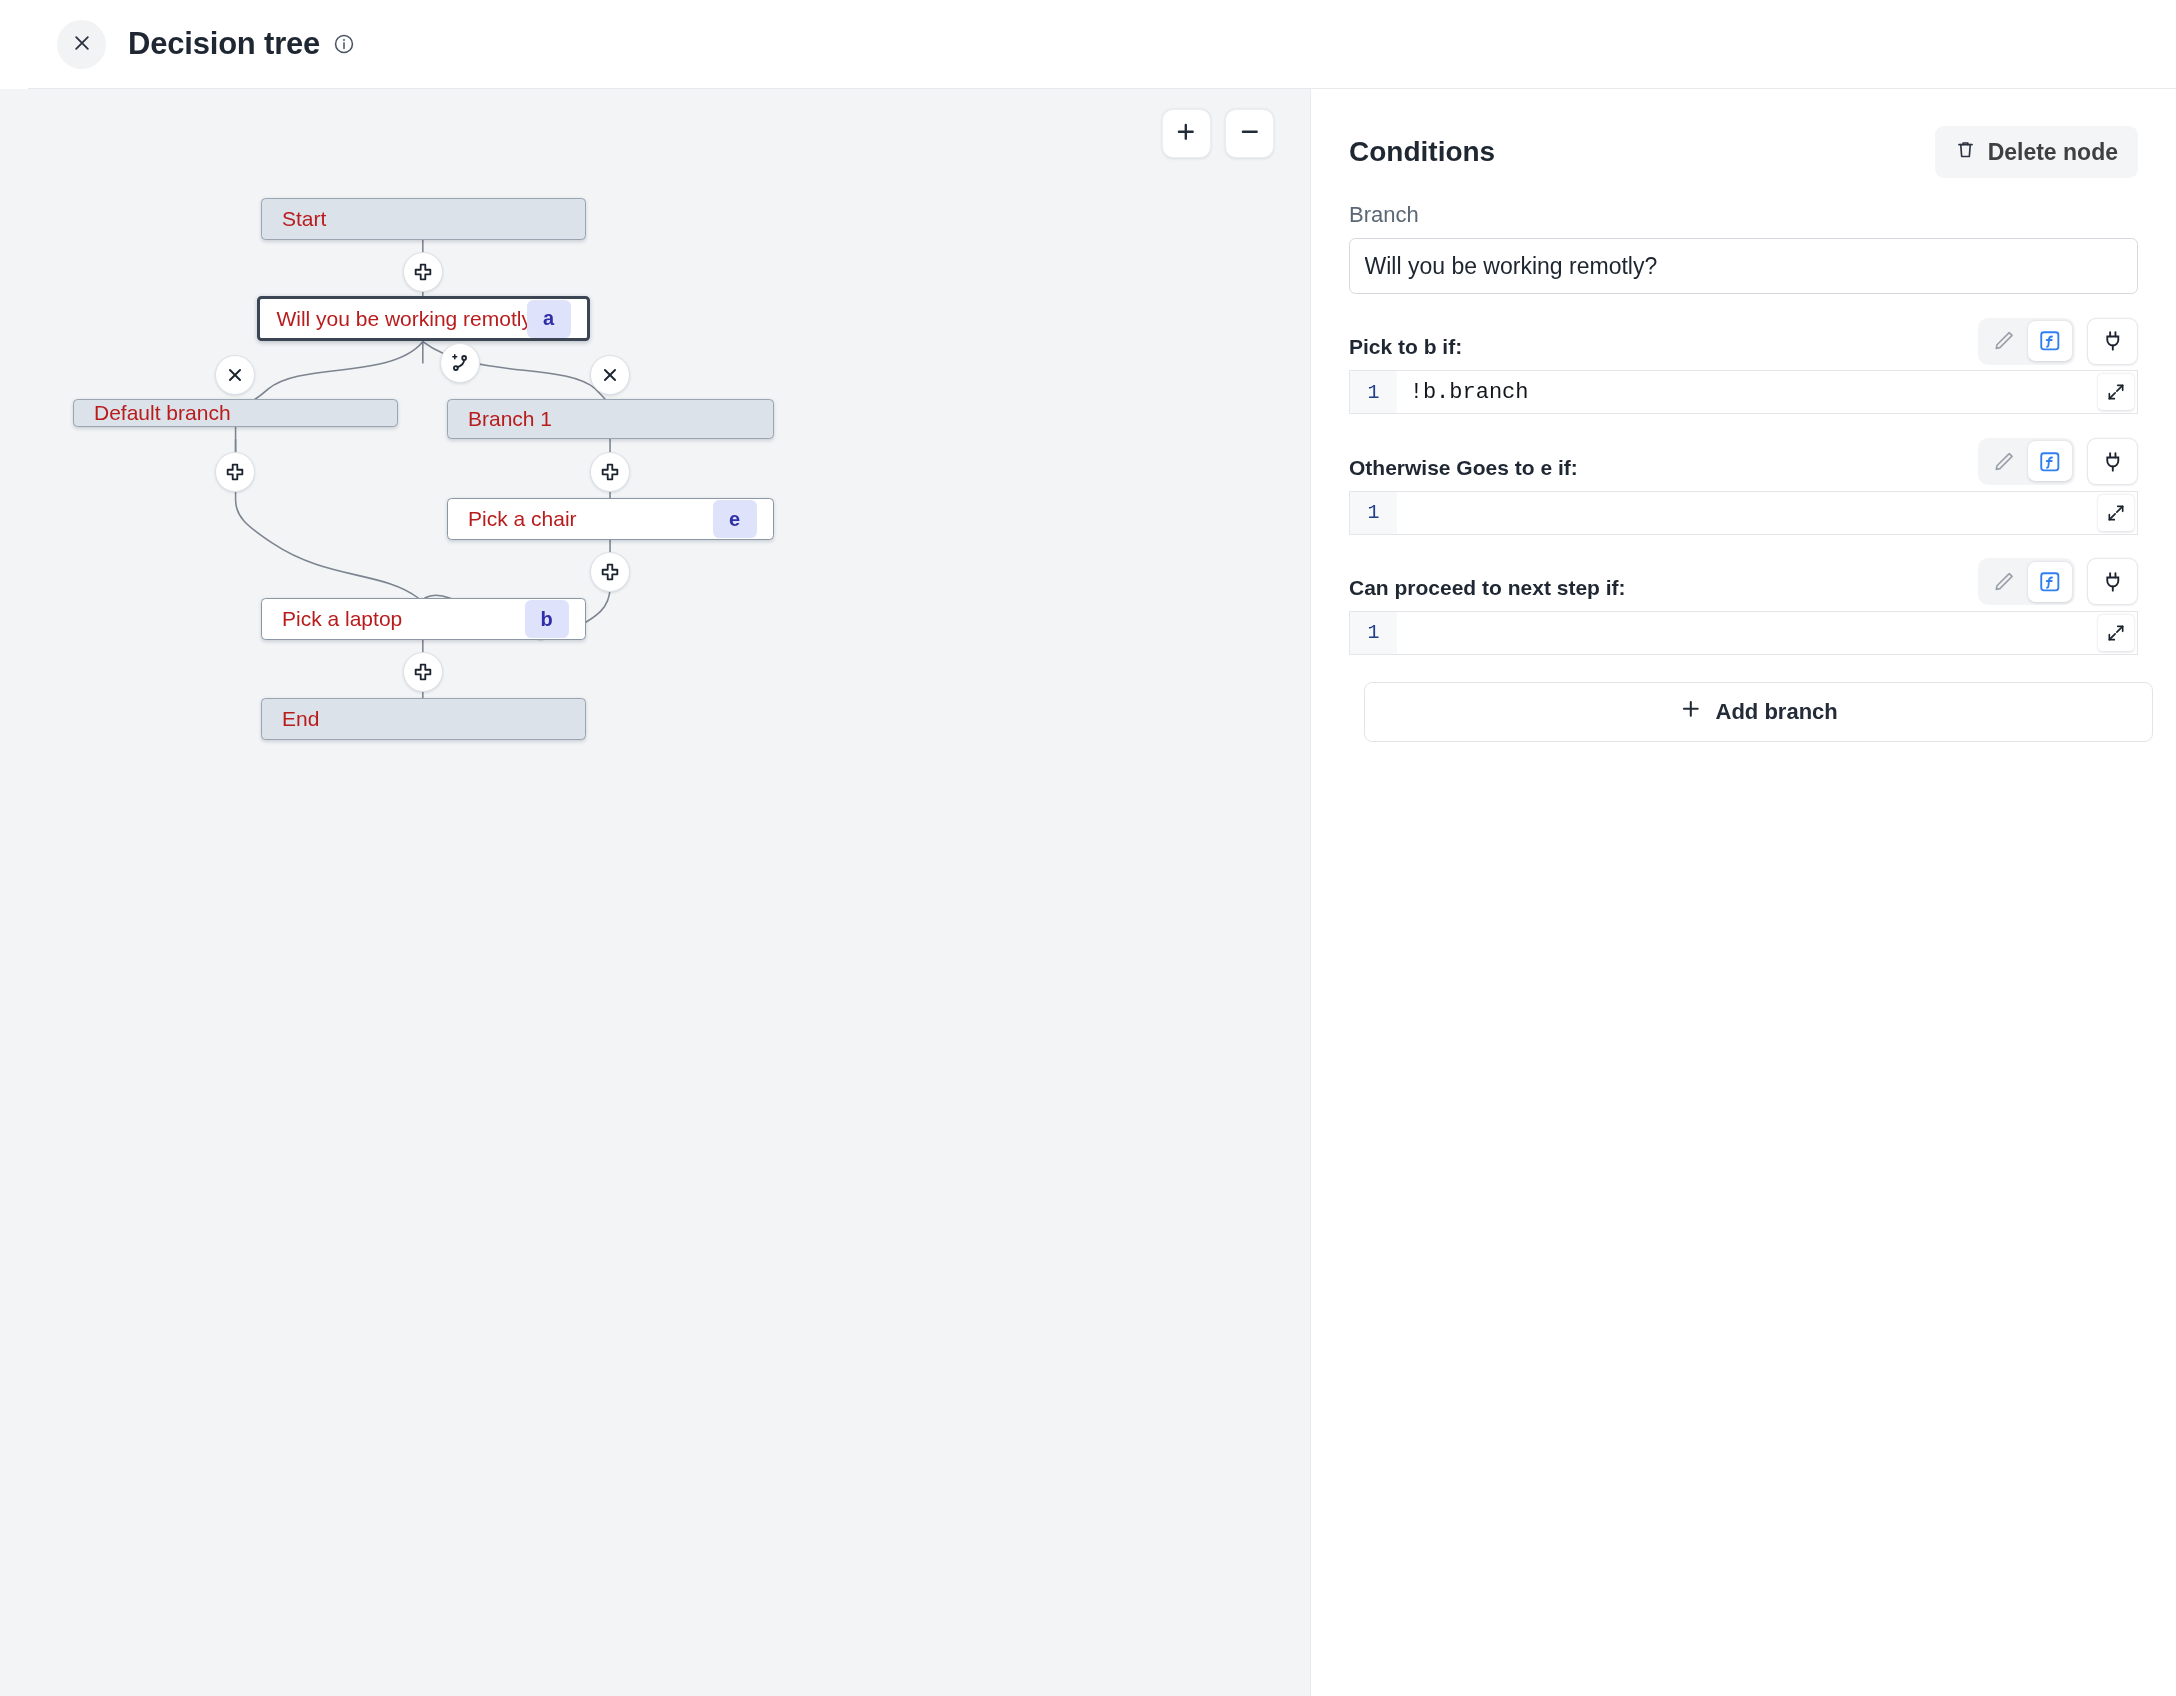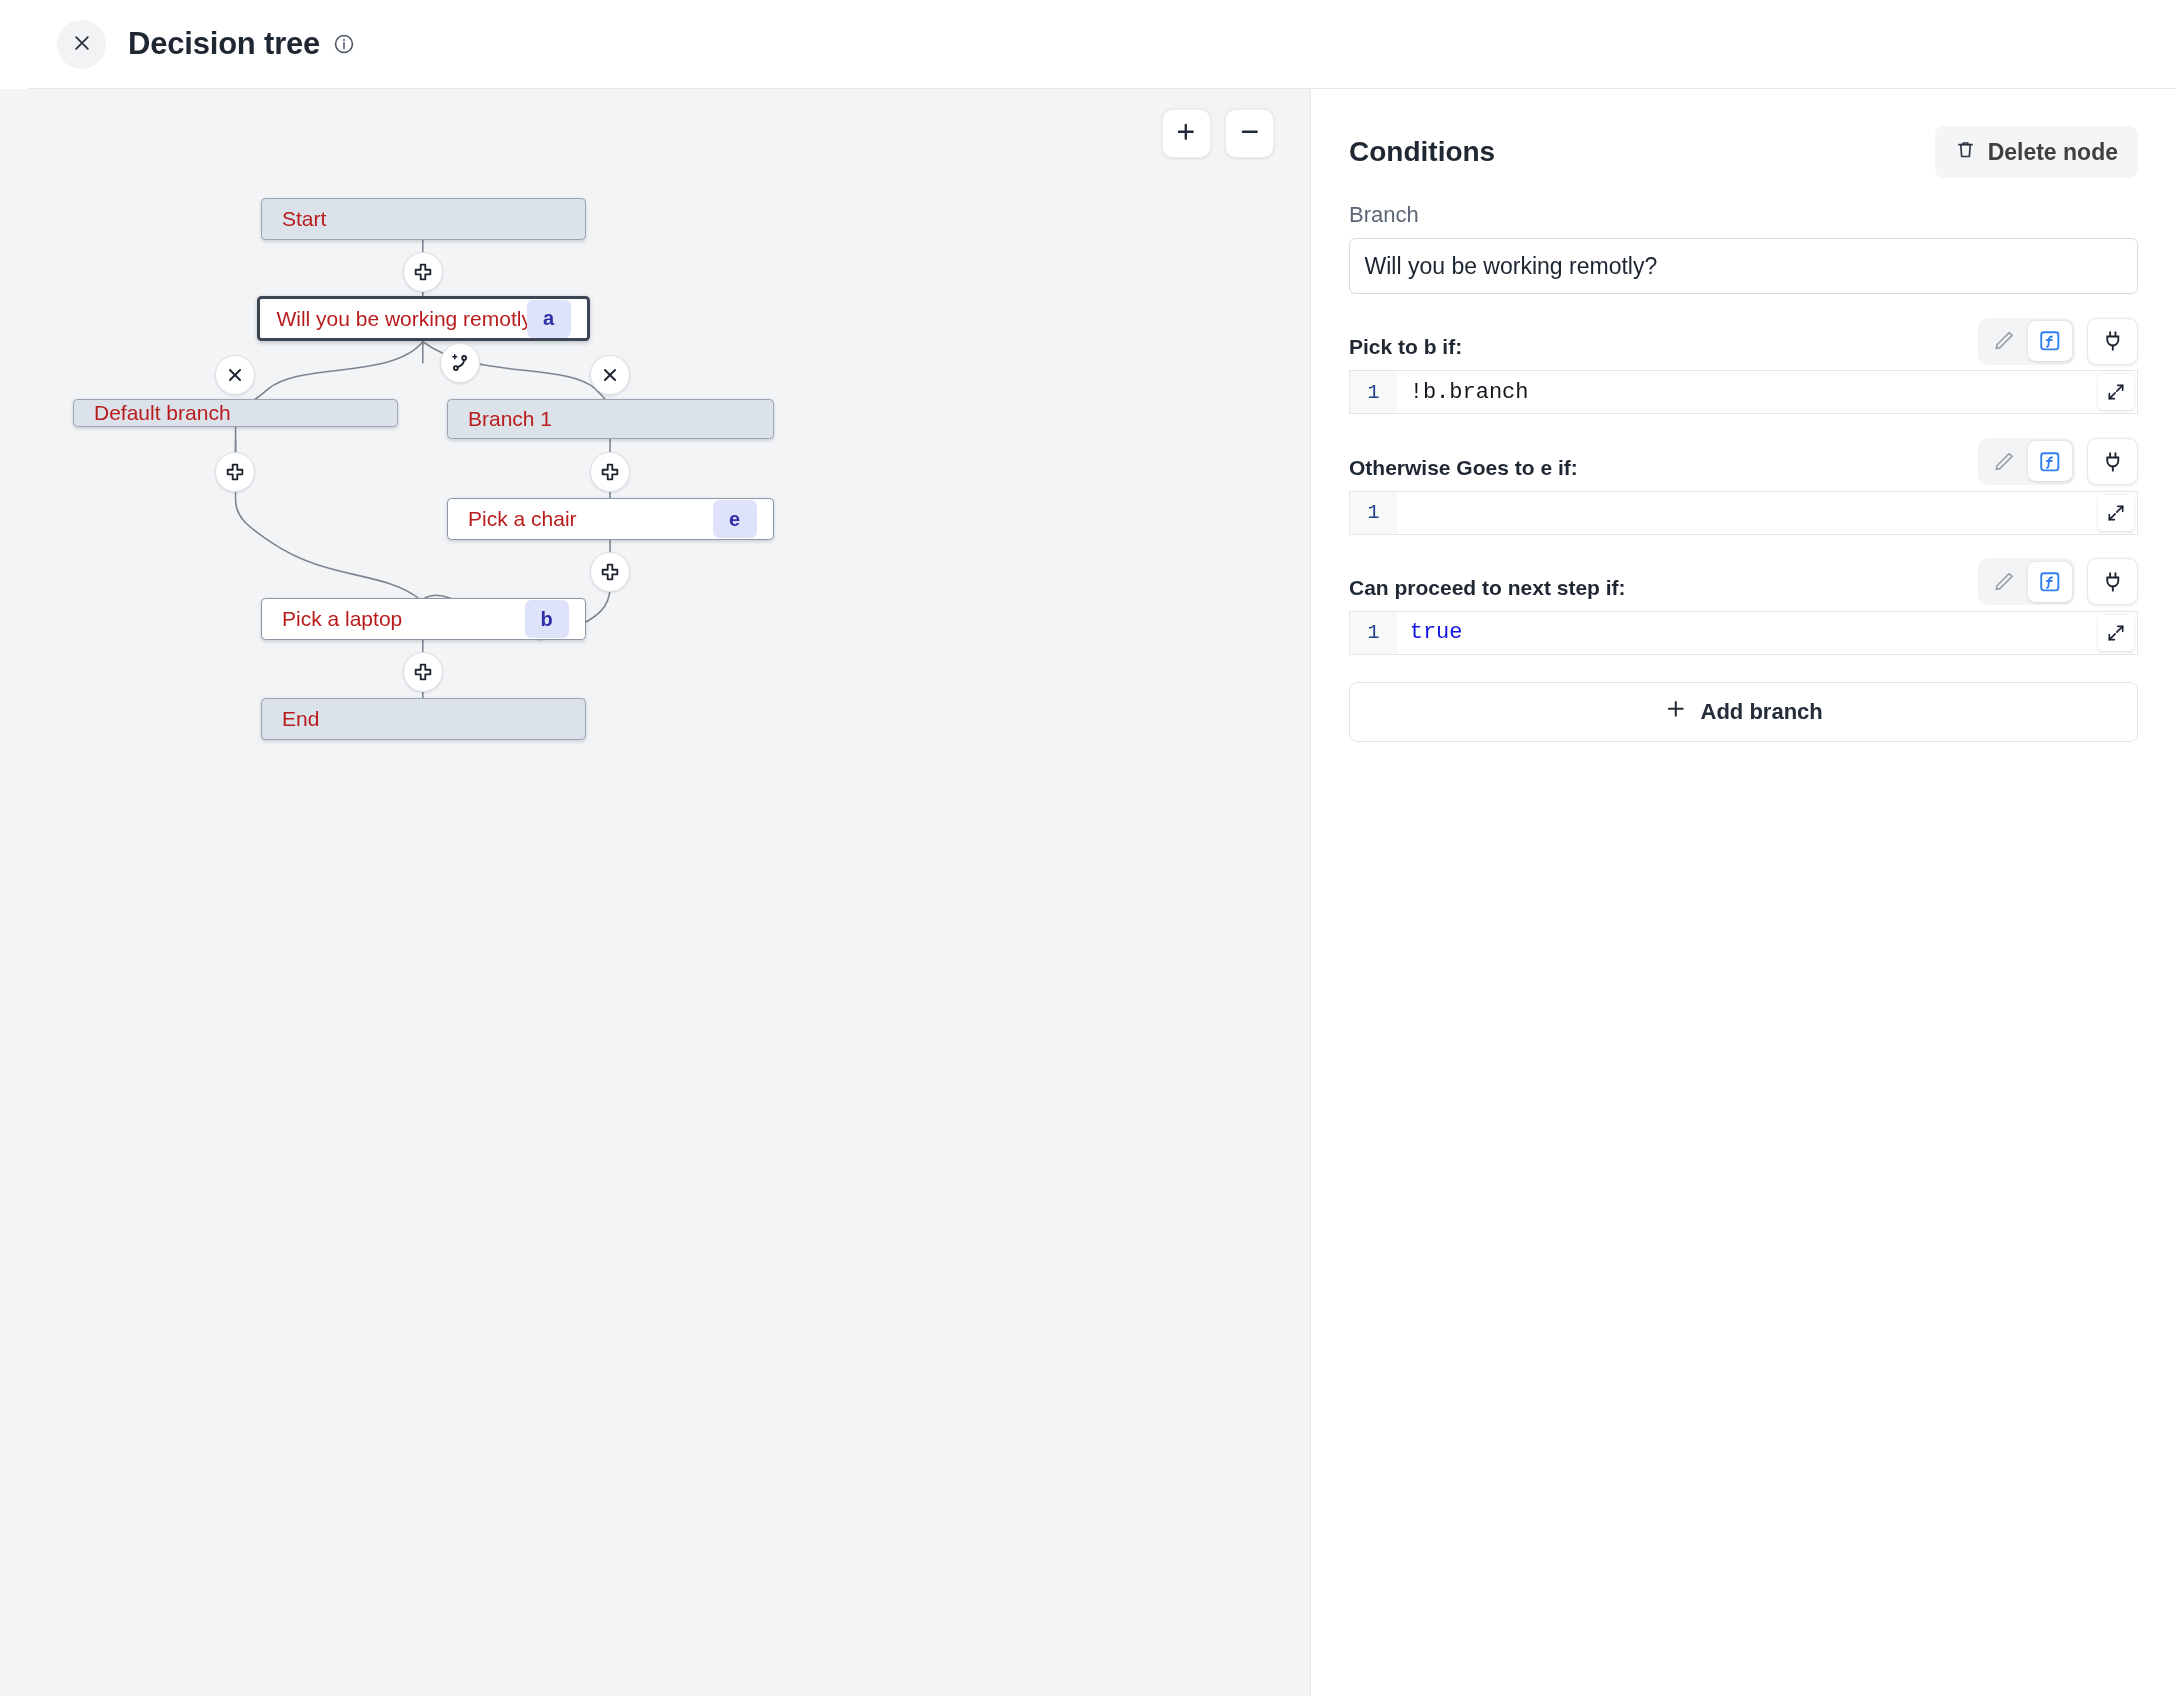--- a/index.html
+++ b/index.html
@@ -204,21 +204,21 @@
     box-shadow: 0 0.9px 2.7px rgba(20,30,50,.16);
     display: flex; align-items: center; justify-content: center;
     cursor: pointer; border: none;
   }
   .expand-btn svg { width: 20px; height: 20px; display: block; }
 
   .add-branch {
     margin-top: 27px; width: 100%; height: 60px;
     border: 0.9px solid #e2e4e8; border-radius: 8.2px;
     background: #ffffff; cursor: pointer;
-    display: flex; align-items: center; justify-content: center; gap: 12.7px;
+    display: flex; align-items: center; justify-content: center; gap: 12.7px; margin-left: 15px;
   }
   .add-branch svg { width: 23.6px; height: 23.6px; }
   .add-branch span { font-size: 22px; font-weight: bold; color: #232c38; }
 </style>
 </head>
 <body>
 
 <div class="header">
   <button class="close-btn">
     <span>
@@ -529,21 +529,20 @@
                 <path d="M9.3 3.2 V7.4 M14.7 3.2 V7.4"></path>
                 <path d="M6.4 7.6 H17.6 V11.2 A5.6 5.6 0 0 1 12 16.8 A5.6 5.6 0 0 1 6.4 11.2 Z"></path>
                 <path d="M12 16.8 V21"></path>
               </svg>
             </span>
           </button>
         </div>
       </div>
       <div class="editor">
         <div class="gutter">1</div>
-        <div class="code keyword">true</div>
         <button class="expand-btn">
           <span>
             <svg viewBox="0 0 24 24" fill="none" stroke="#1c2430" stroke-width="2" stroke-linecap="round" stroke-linejoin="round">
               <path d="M14 4 H20 V10"></path>
                 <path d="M20 4 L13 11"></path>
               <path d="M10 20 H4 V14"></path>
                 <path d="M4 20 L11 13"></path>
             </svg>
           </span>
         </button>

